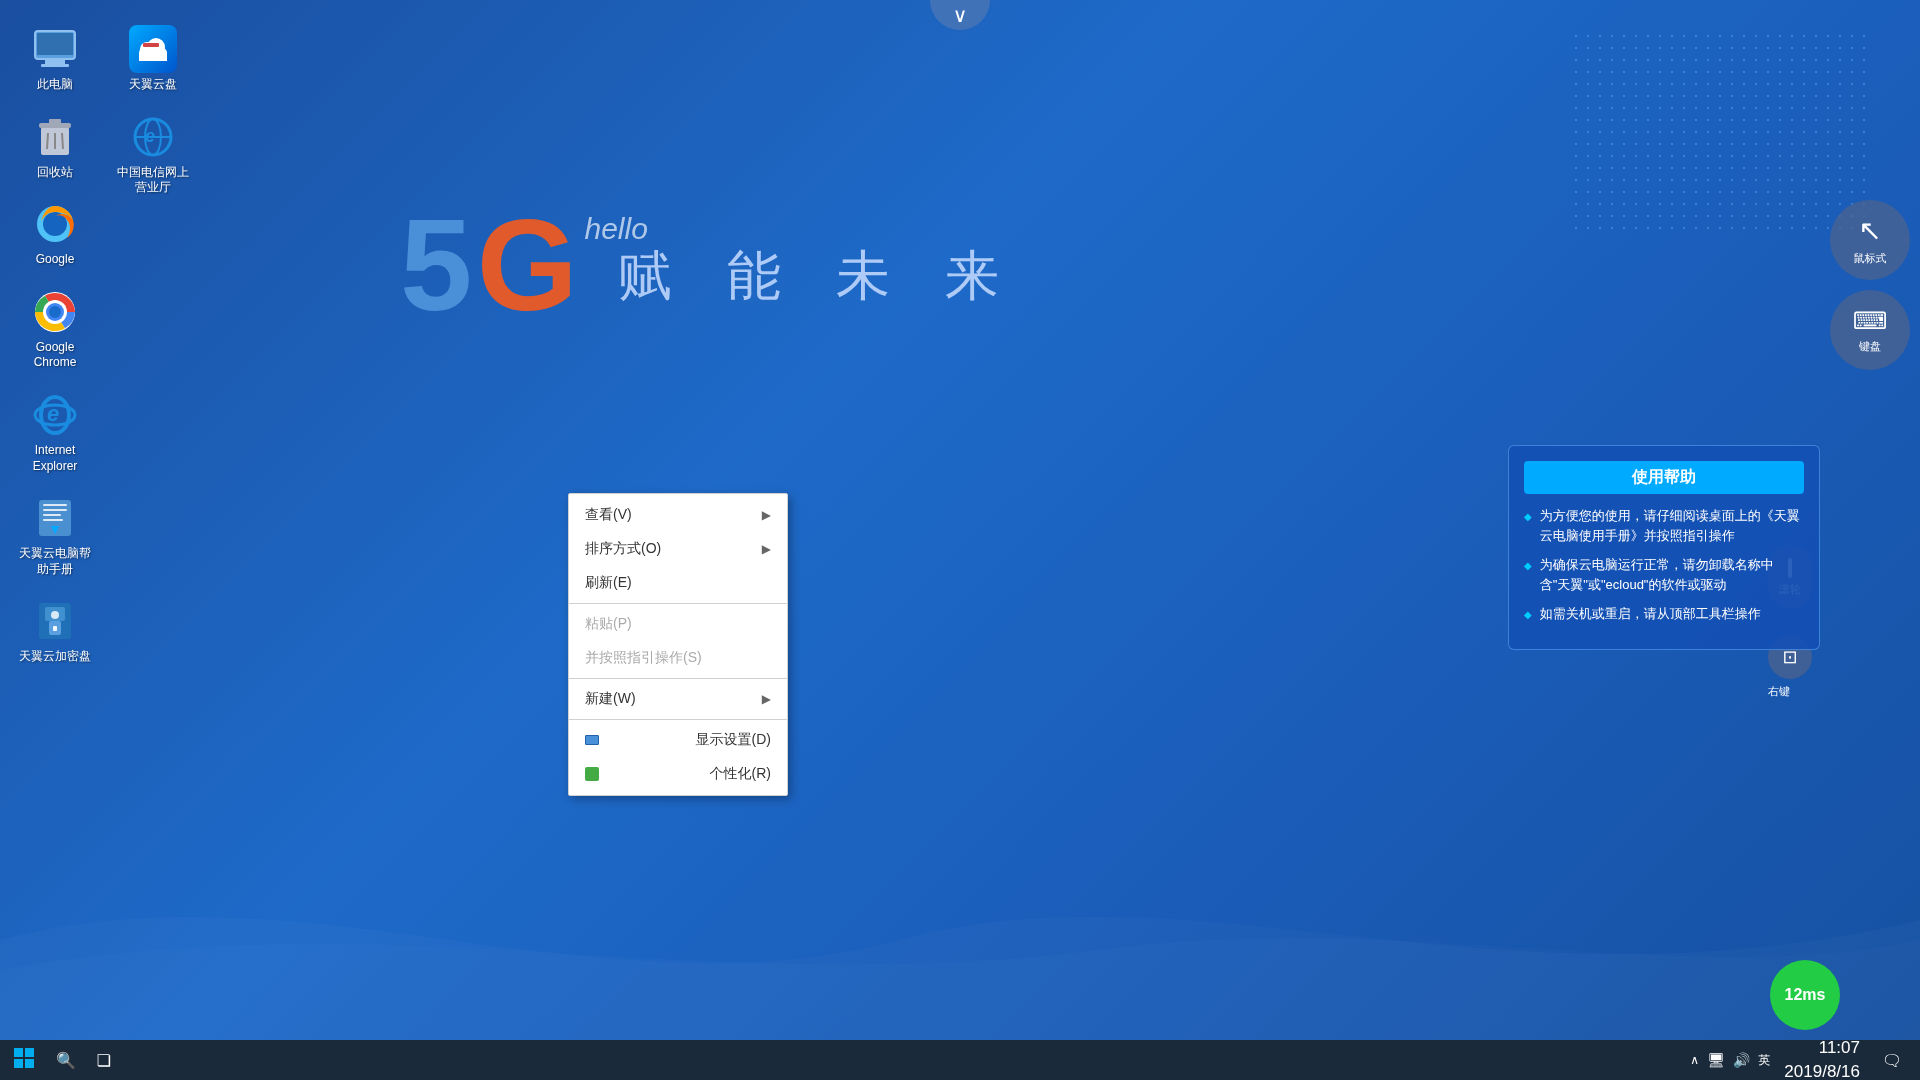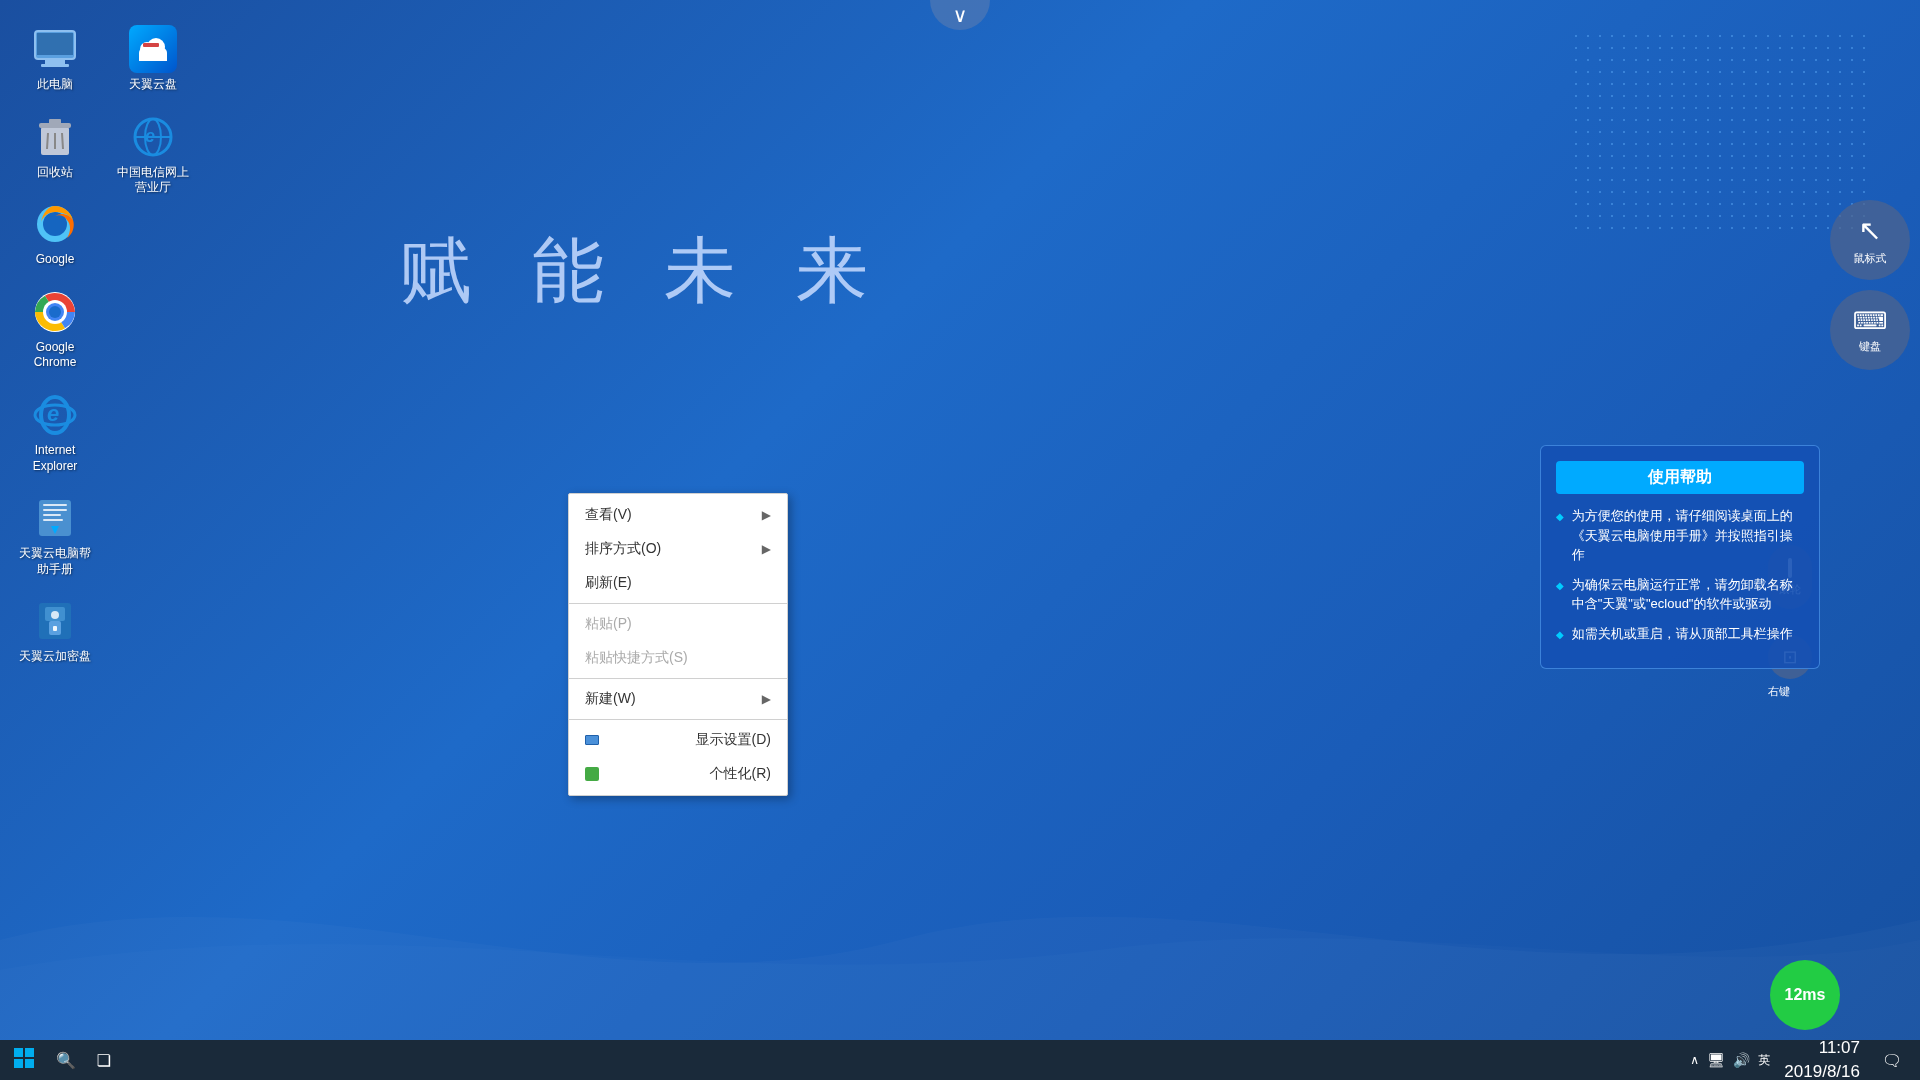--- a/index.html
+++ b/index.html
@@ -67,21 +67,21 @@
       position: absolute;
       top: 10px;
       right: -35px;
       color: #b0c8e8;
       font-size: 28px;
       font-style: italic;
     }
 
     .logo-tagline {
       color: rgba(200, 220, 255, 0.85);
-      font-size: 72px;
+      font-size: 54px;
       letter-spacing: 20px;
       font-weight: 300;
       margin-top: 23px;
     }
 
     .icon-item {
       display: flex;
       flex-direction: column;
       align-items: center;
       cursor: pointer;
@@ -185,21 +185,21 @@
       color: white;
       font-size: 11px;
       gap: 4px;
     }
 
     
     .help-panel {
       position: absolute;
       right: 100px;
       top: 445px;
-      width: 280px;
+      width: 312px;
       background: rgba(20, 80, 180, 0.9);
       border: 1px solid rgba(100, 180, 255, 0.5);
       border-radius: 6px;
       padding: 15px;
       color: white;
     }
 
     .help-title {
       background: #00aaff;
       color: white;
@@ -381,20 +381,27 @@
   <div class="scroll-up-btn">
     <span style="transform:rotate(0deg); display:inline-block;">∨</span>
   </div>
 
   <svg class="wave-bottom" viewBox="0 0 1920 200" preserveAspectRatio="none">
     <path d="M0,100 C300,20 600,180 900,100 C1200,20 1500,180 1920,80 L1920,200 L0,200 Z" fill="rgba(255,255,255,0.08)"></path>
     <path d="M0,130 C400,60 700,160 1100,110 C1400,70 1700,150 1920,100 L1920,200 L0,200 Z" fill="rgba(255,255,255,0.05)"></path>
   </svg>
 
   <div class="logo-area">
+    <div style="position:relative; display:inline-block;">
+      <span class="logo-5" style="font-size:130px; font-weight:900; color:#4a90d9; line-height:1;">5</span>
+      <span style="position:relative; display:inline-block;">
+        <span class="logo-g" style="font-size:130px; font-weight:900; color:#e05a2b; line-height:1;">G</span>
+        <span class="logo-hello" style="position:absolute; top:12px; right:-70px; color:#b0c8e8; font-size:30px; font-style:italic;">hello</span>
+      </span>
+    </div>
     <div class="logo-tagline">赋 能 未 来</div>
   </div>
 
   <div class="icon-col col1">
 
     <div class="icon-item">
       <div class="icon-box">
         <svg width="44" height="40" viewBox="0 0 44 40">
           <rect x="2" y="2" width="40" height="28" rx="3" fill="#5aa0e0" stroke="#8ec0f0" stroke-width="2"></rect>
           <rect x="4" y="4" width="36" height="22" fill="#3070b0"></rect>
@@ -540,21 +547,21 @@
       <span class="menu-arrow">▶</span>
     </div>
     <div class="menu-item">
       <span>刷新(E)</span>
     </div>
     <div class="menu-separator"></div>
     <div class="menu-item disabled">
       <span>粘贴(P)</span>
     </div>
     <div class="menu-item disabled">
-      <span>粘贴快捷方式(S)</span>
+      <span>并按照指引操作(S)</span>
     </div>
     <div class="menu-separator"></div>
     <div class="menu-item">
       <span>新建(W)</span>
       <span class="menu-arrow">▶</span>
     </div>
     <div class="menu-separator"></div>
     <div class="menu-item">
       <span class="menu-display-icon"></span>
       <span>显示设置(D)</span>

